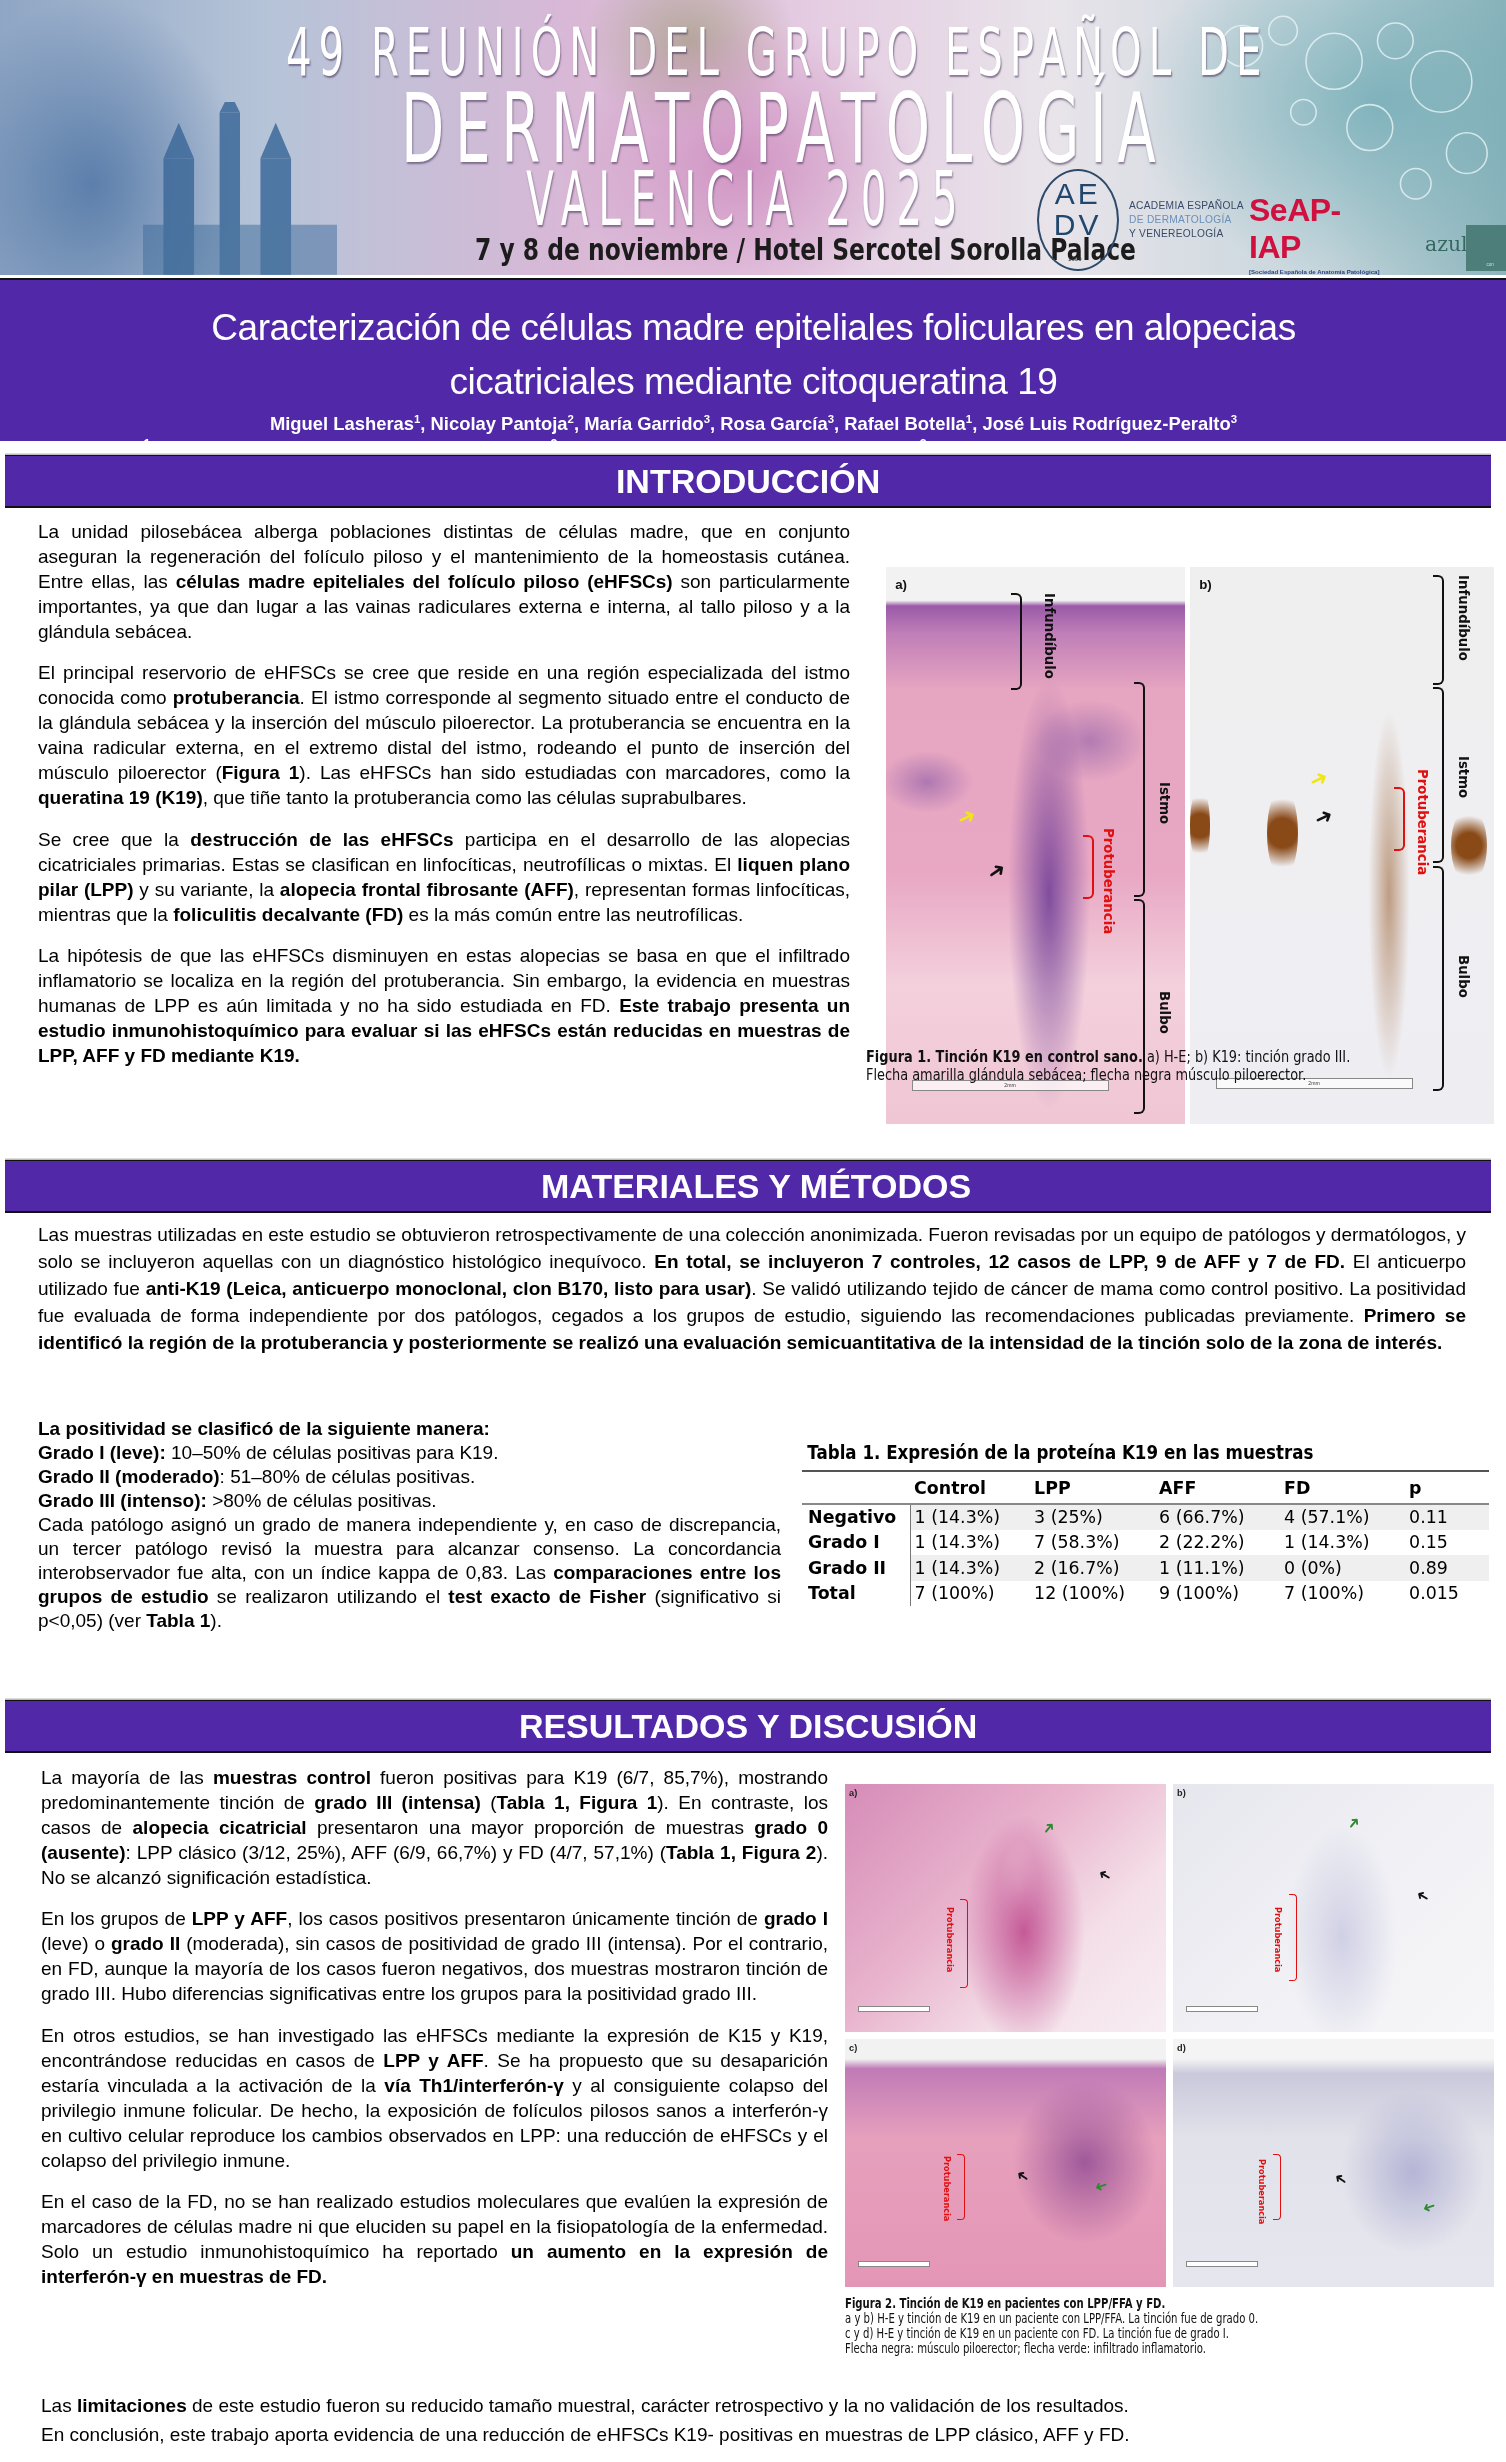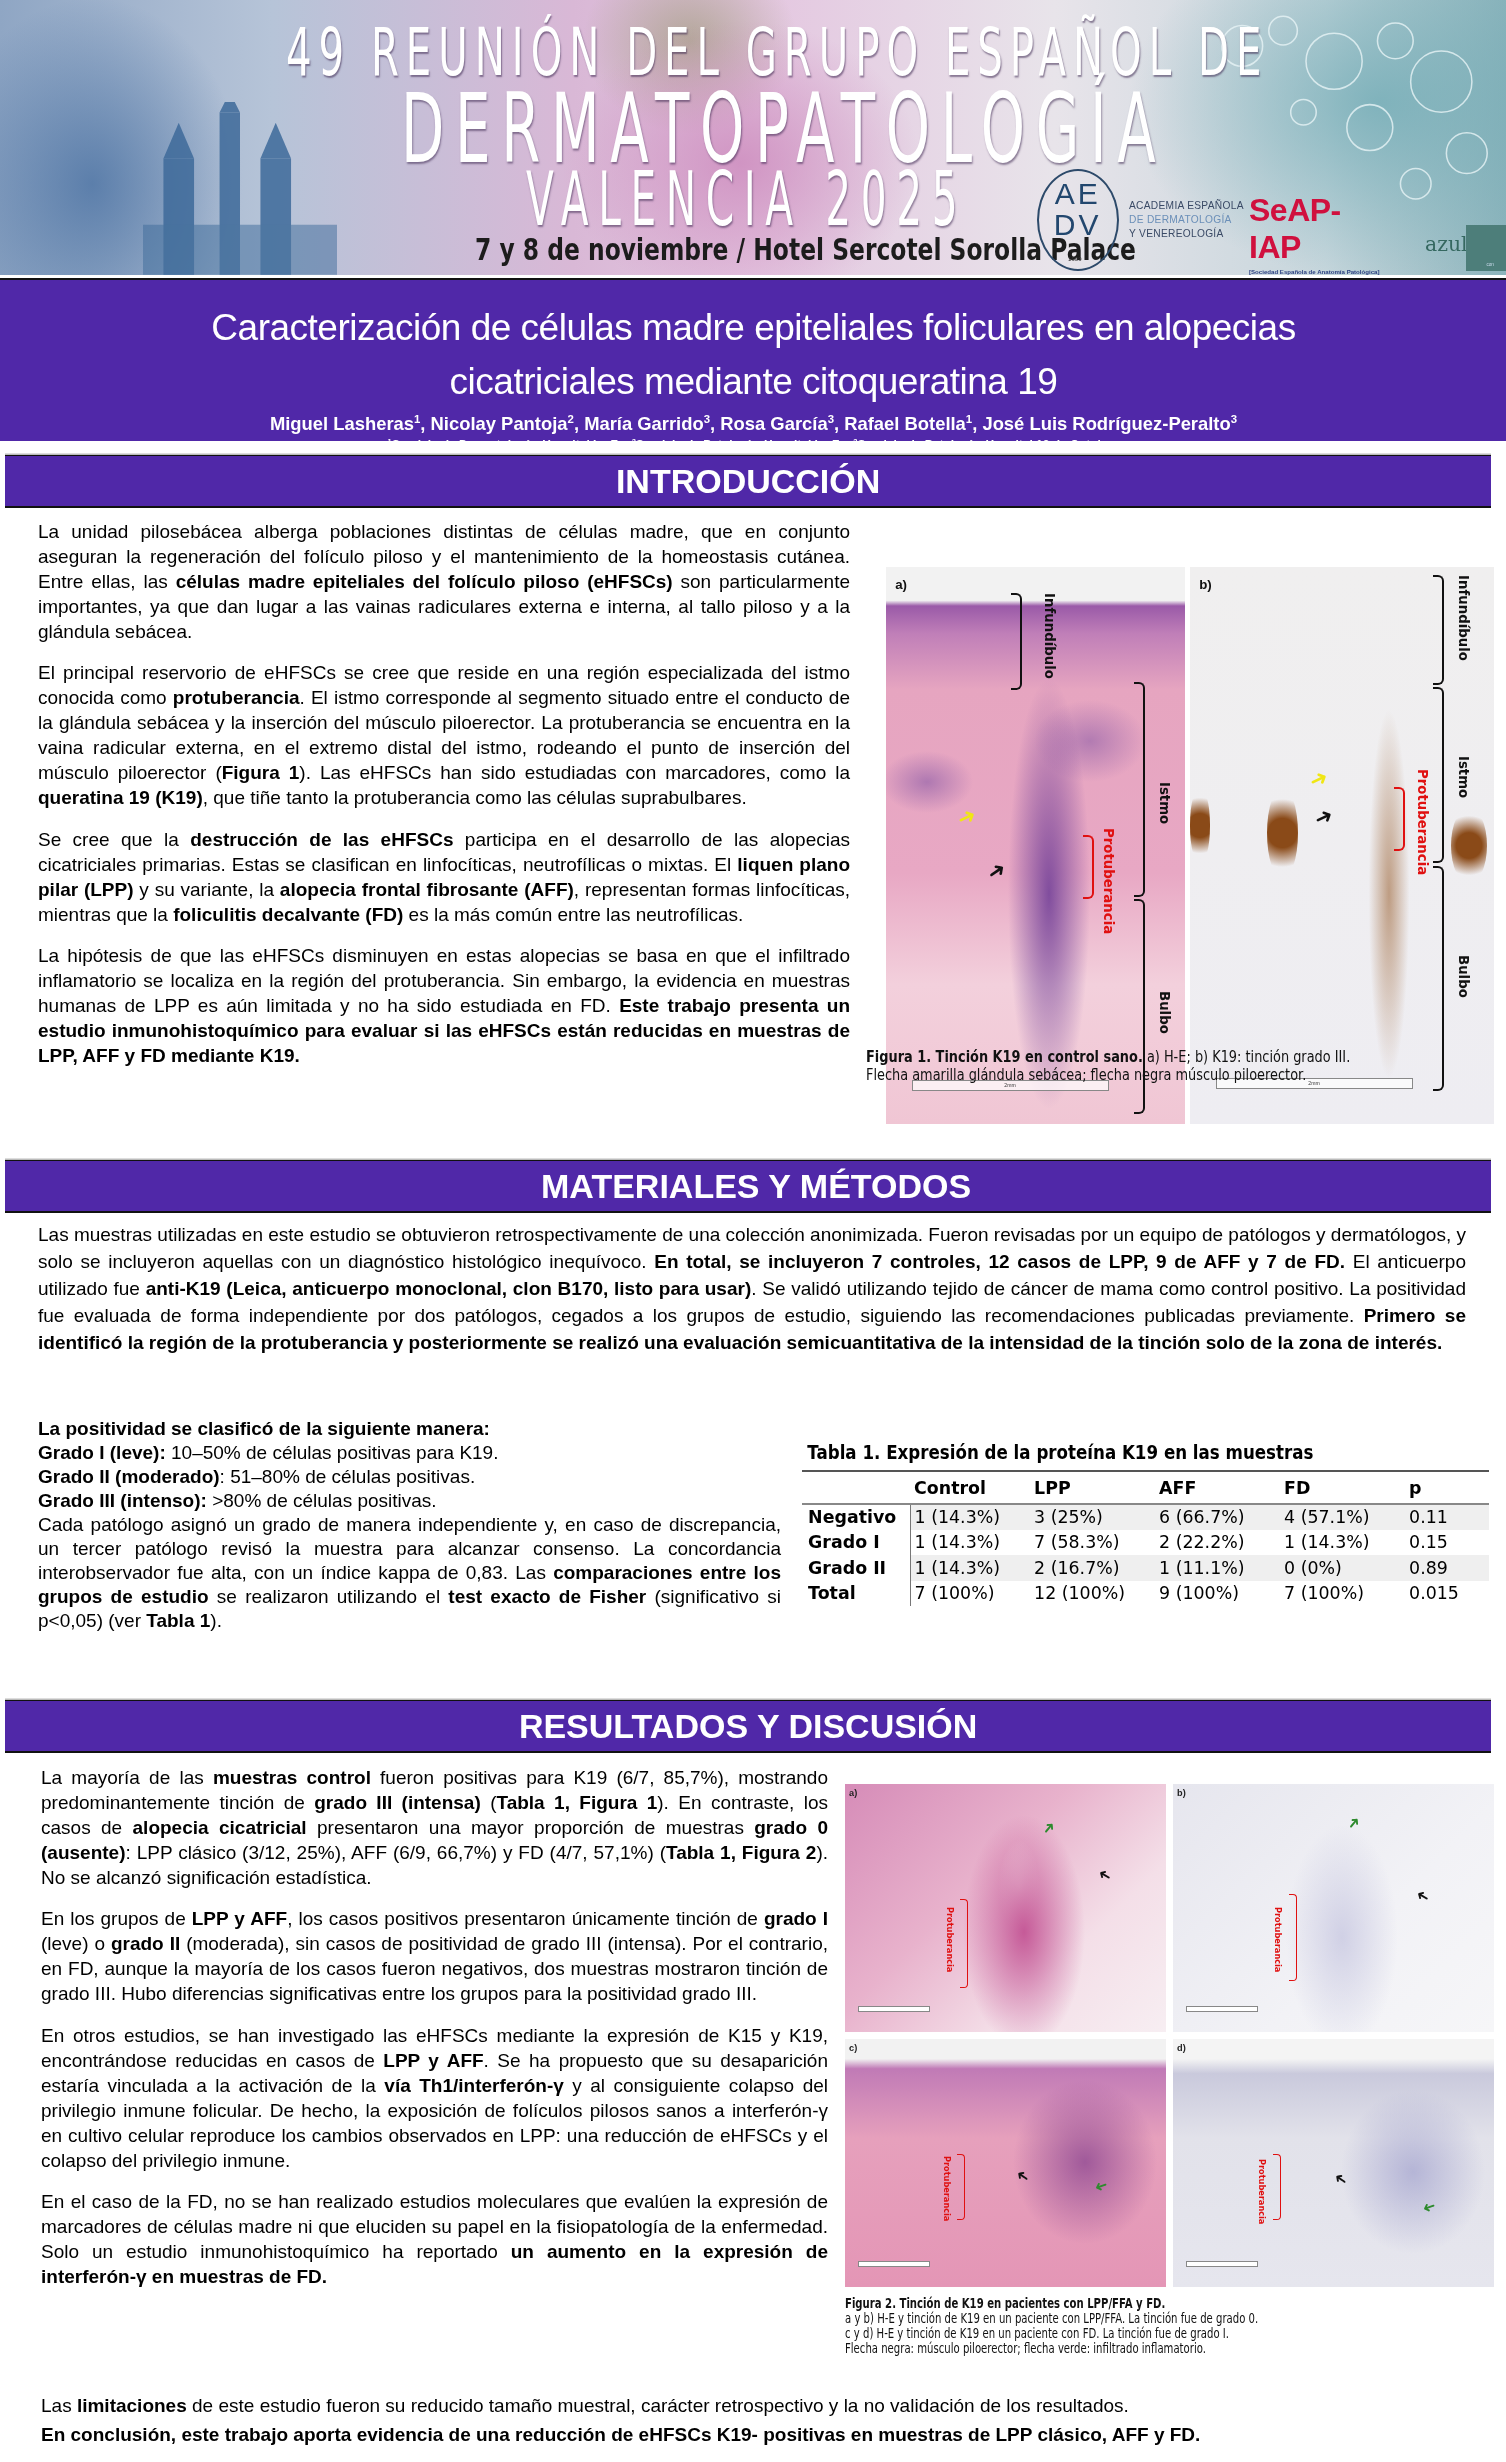--- a/index.html
+++ b/index.html
@@ -64,21 +64,21 @@
 
   
   .title-block {
     position: absolute; left: 0; top: 278px; width: 1507px; height: 163px;
     background: #5028a8; border-top: 2px solid #111; color: #fff; text-align: center;
   }
   .title-block .t {
     font-weight: normal; font-size: 37px; line-height: 54px; margin-top: 21px; letter-spacing: -0.5px;
   }
   .title-block .authors { font-weight: bold; font-size: 18.4px; margin-top: 4.1px; }
-  .title-block .affil { font-weight: bold; font-size: 12px; margin-top: 3.1px; }
+  .title-block .affil { font-weight: bold; font-size: 20px; margin-top: 3.1px; }
   sup { font-size: 0.62em; vertical-align: super; line-height: 0; }
 
   
   .sec-head {
     position: absolute; left: 5.1px; width: 1486px; height: 53px;
     background: #5028a8; border-top: 1.5px solid #111; border-bottom: 2.6px solid #111;
     box-shadow: 0 -1.5px 0 #bbb;
     color: #fff; font-weight: bold; font-size: 34px; text-align: center; line-height: 51px;
   }
 
@@ -380,14 +380,14 @@
   </div>
 </div>
 <div class="fig2-caption">
   <div style="font-weight:bold;">Figura 2. Tinción de K19 en pacientes con LPP/FFA y FD.</div>
   <div>a y b) H-E y tinción de K19 en un paciente con LPP/FFA. La tinción fue de grado 0.</div>
   <div>c y d) H-E y tinción de K19 en un paciente con FD. La tinción fue de grado I.</div>
   <div>Flecha negra: músculo piloerector; flecha verde: infiltrado inflamatorio.</div>
 </div>
 
 <div class="bottom-line" style="top:2395px;"><span>Las </span><b>limitaciones</b><span> de este estudio fueron su reducido tamaño muestral, carácter retrospectivo y la no validación de los resultados.</span></div>
-<div class="bottom-line" style="top:2424px; font-weight:bold;">En conclusión, este trabajo aporta evidencia de una reducción de eHFSCs K19- positivas en muestras de LPP clásico, AFF y FD.</div>
+<div class="bottom-line" style="top:2424px; font-weight:normal;">En conclusión, este trabajo aporta evidencia de una reducción de eHFSCs K19- positivas en muestras de LPP clásico, AFF y FD.</div>
 
 
 </body></html>

